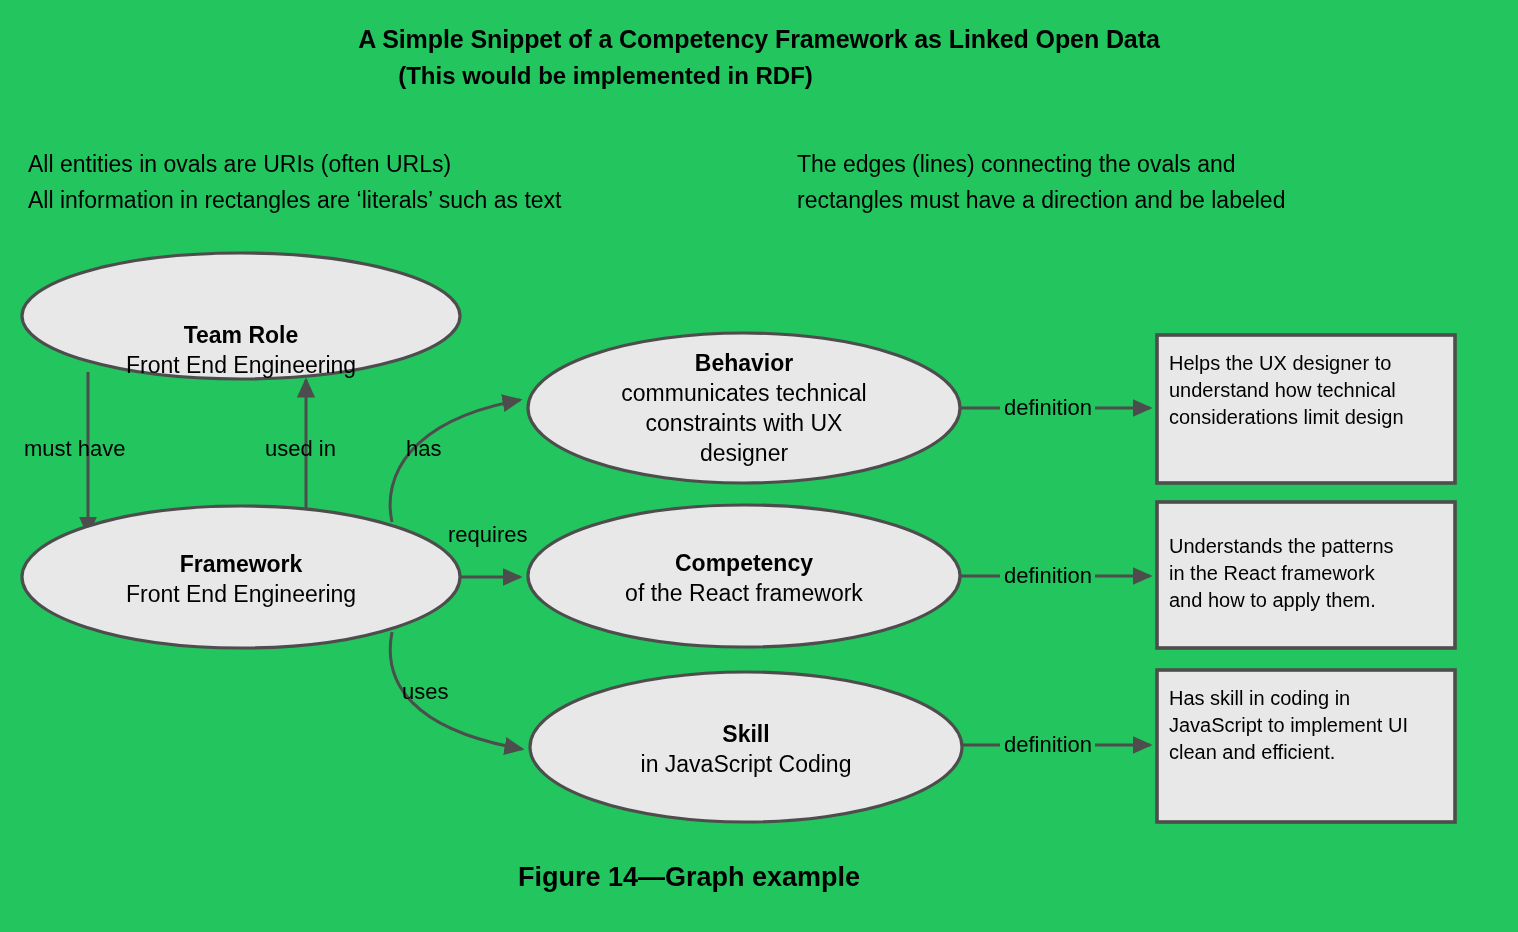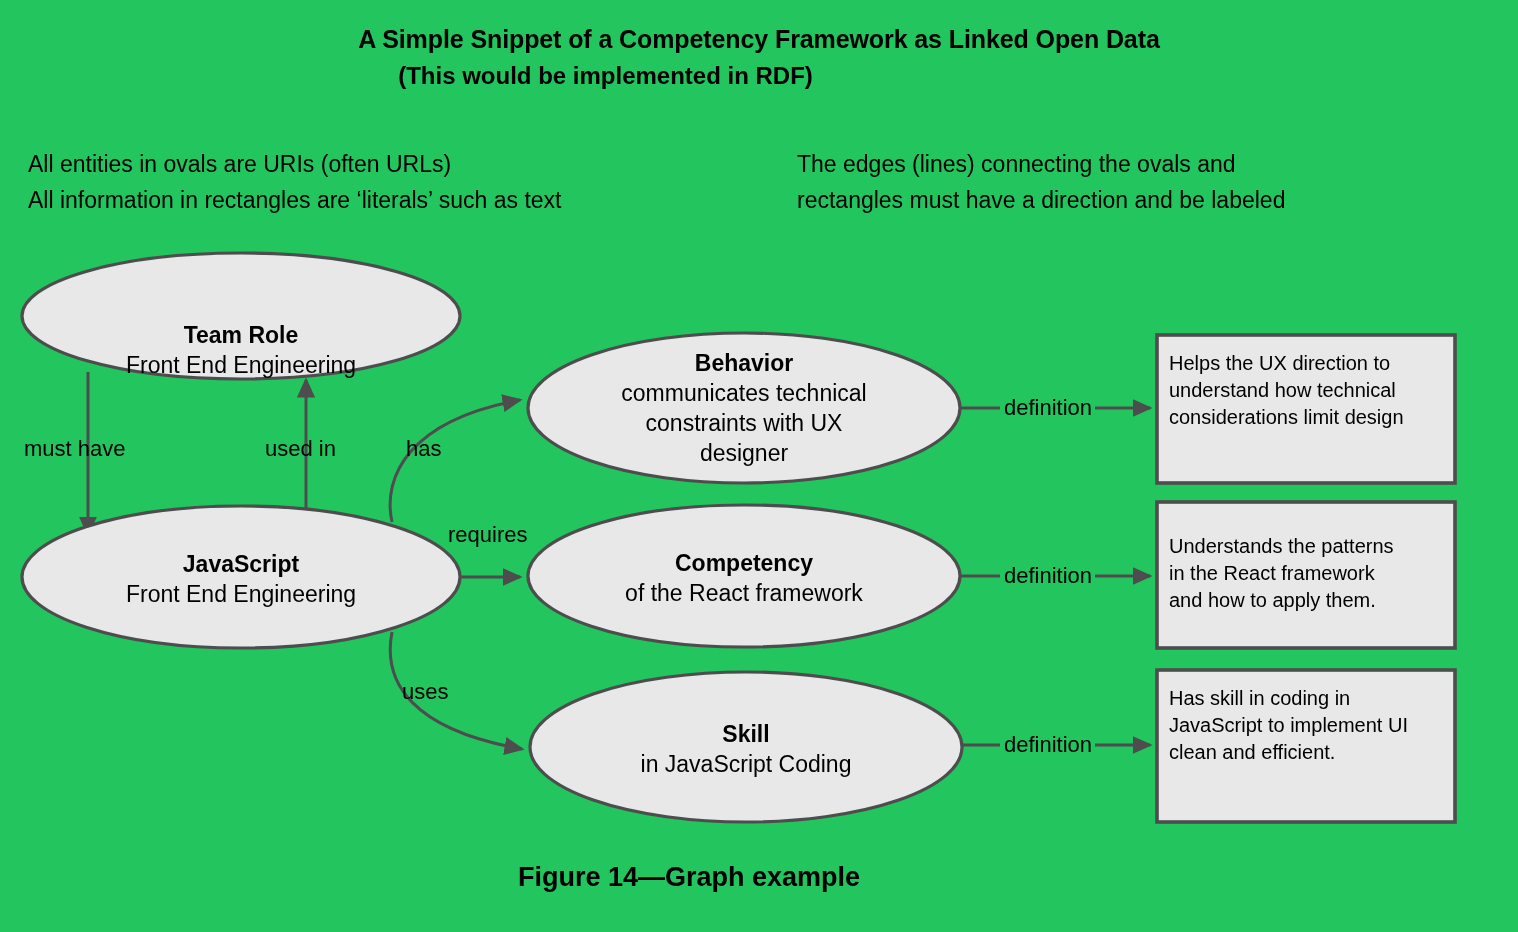--- a/index.html
+++ b/index.html
@@ -172,21 +172,21 @@
     <rect class="node-rect" x="1157" y="502" width="298" height="146"></rect>
     <rect class="node-rect" x="1157" y="670" width="298" height="152"></rect>
   </svg>
 
   <div class="oval-label" style="left:22px; top:272px; width:438px;margin-top:48px;">
     <span class="t1">Team Role</span>
     <span class="t2">Front End Engineering</span>
   </div>
 
   <div class="oval-label" style="left:22px; top:549px; width:438px;">
-    <span class="t1">JavaScript</span>
+    <span class="t1">Framework</span>
     <span class="t2">Front End Engineering</span>
   </div>
 
   <div class="oval-label" style="left:528px; top:348px; width:432px;">
     <span class="t1">Behavior</span>
     <span class="t2">communicates technical</span>
     <span class="t2">constraints with UX</span>
     <span class="t2">designer</span>
   </div>
 
@@ -194,21 +194,21 @@
     <span class="t1">Competency</span>
     <span class="t2">of the React framework</span>
   </div>
 
   <div class="oval-label" style="left:530px; top:719px; width:432px;">
     <span class="t1">Skill</span>
     <span class="t2">in JavaScript Coding</span>
   </div>
 
   <div class="box-text" style="left:1169px; top:350px; width:278px;">
-    <div>Helps the UX direction to</div>
+    <div>Helps the UX designer to</div>
     <div>understand how technical</div>
     <div>considerations limit design</div>
   </div>
 
   <div class="box-text" style="left:1169px; top:533px; width:278px;">
     <div>Understands the patterns</div>
     <div>in the React framework</div>
     <div>and how to apply them.</div>
   </div>
 

